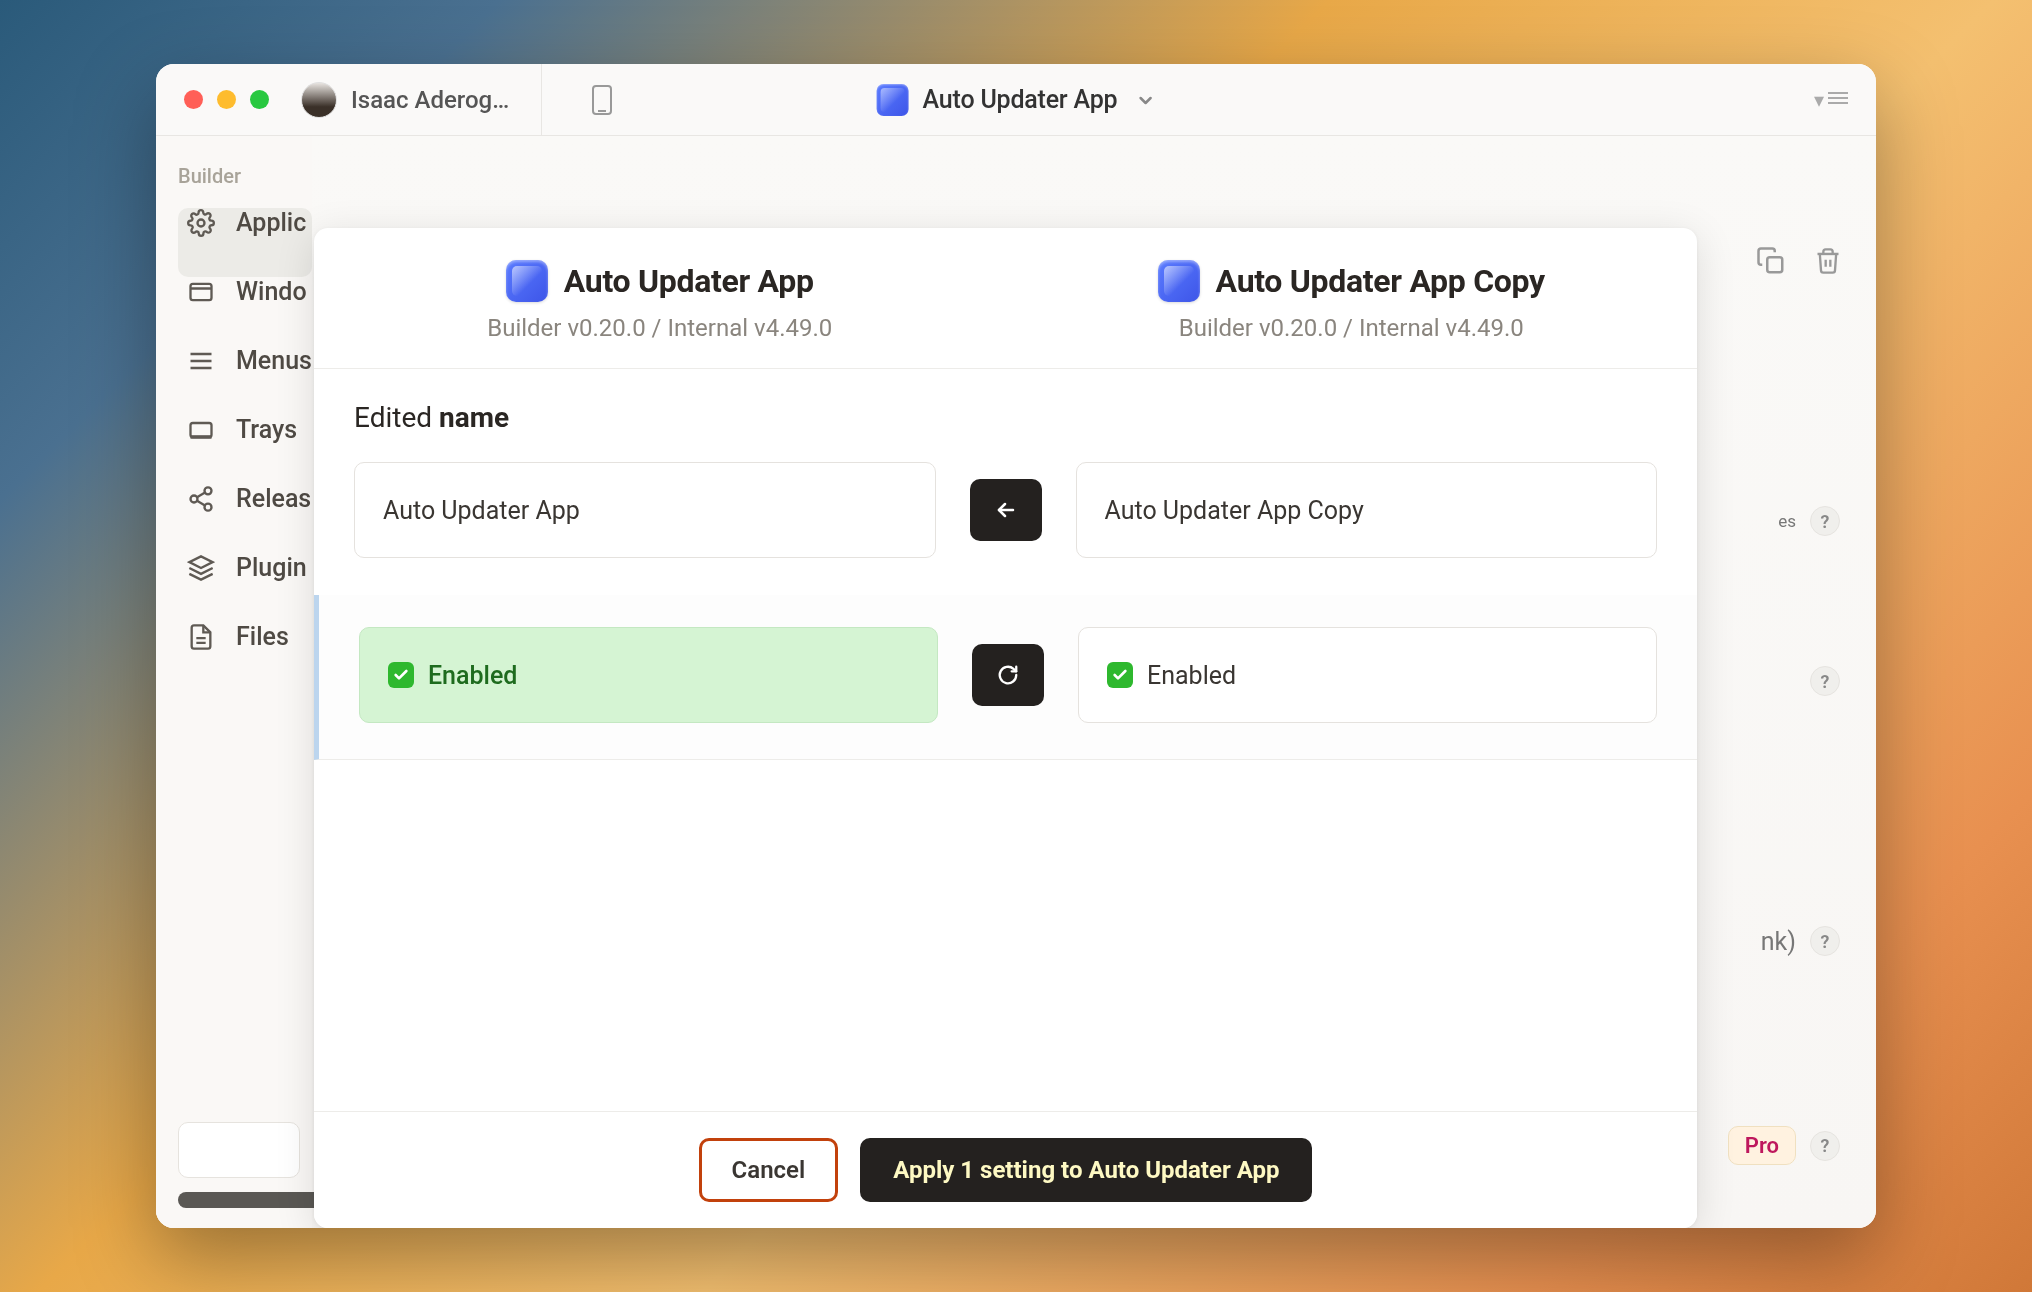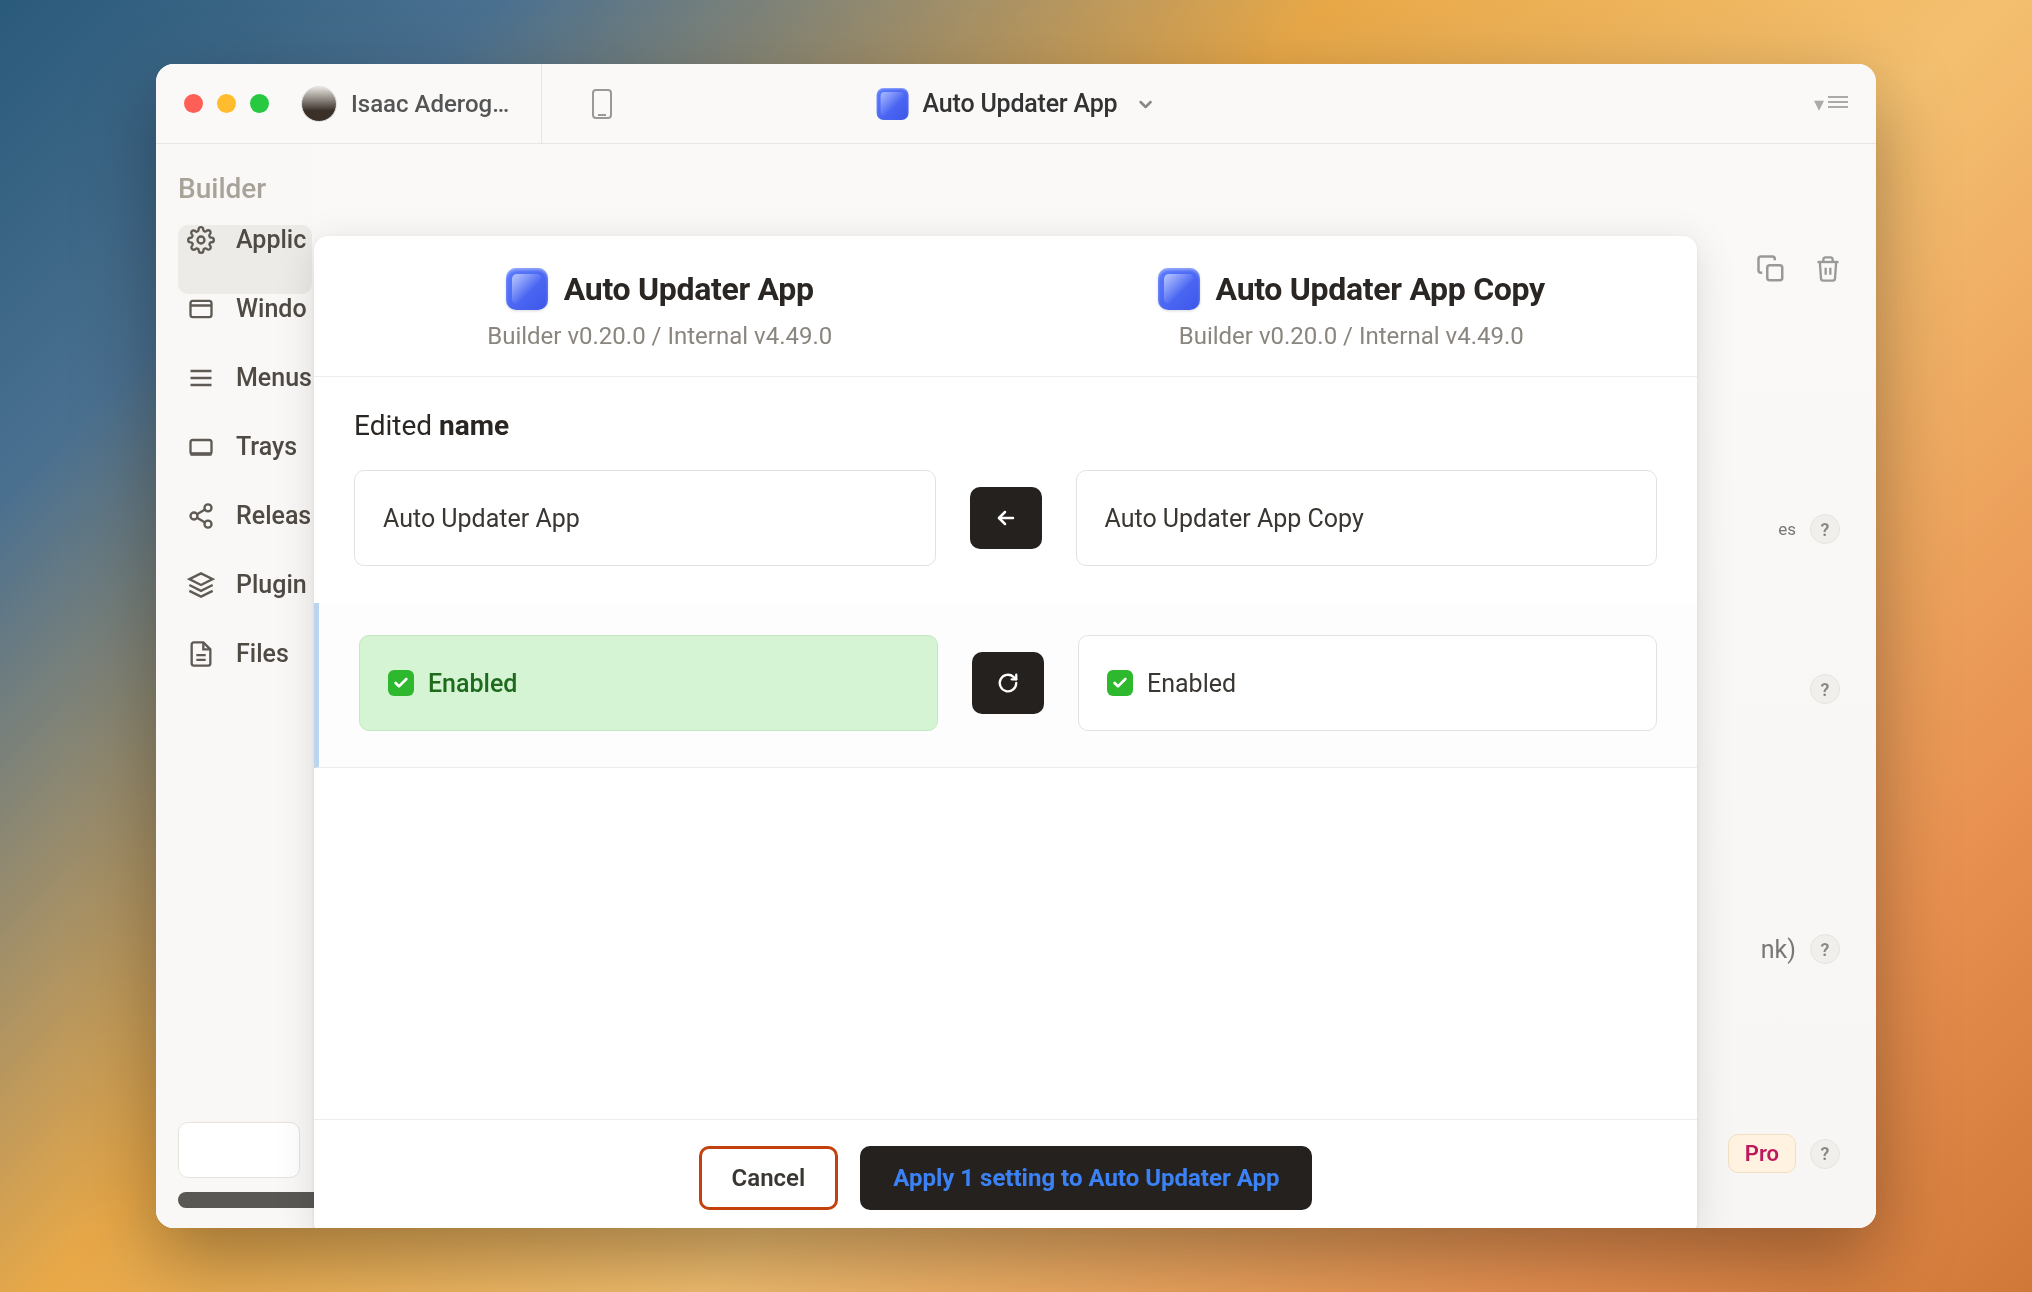--- a/index.html
+++ b/index.html
@@ -19,21 +19,21 @@
       height: 1164px;
       background: #ffffff;
       border-radius: 18px;
       box-shadow: 0 30px 80px rgba(0,0,0,0.35);
       position: relative;
       display: flex;
       flex-direction: column;
       overflow: hidden;
     }
     .titlebar {
-      height: 80px;
+      height: 72px;
       background: #faf9f8;
       border-bottom: 1px solid #e8e6e3;
       display: flex;
       align-items: center;
       padding: 0 28px;
       gap: 22px;
     }
     .traffic-lights { display: flex; gap: 14px; }
     .traffic-light { width: 19px; height: 19px; border-radius: 50%; }
     .tl-close { background: #ff5f57; }
@@ -91,21 +91,21 @@
       position: relative;
     }
     .sidebar {
       width: 156px;
       padding: 28px 0 0 22px;
       background: #faf8f6;
       display: flex;
       flex-direction: column;
     }
     .sidebar-heading {
-      font-size: 28px; color: #a8a399; font-weight: 500; margin-bottom: 20px;
+      font-size: 20px; color: #a8a399; font-weight: 500; margin-bottom: 20px;
     }
     .sidebar-item {
       display: flex; gap: 20px;
       height: 69px;
       padding: 0 10px 0 8px;
       color: #4f4a44; font-size: 25px; font-weight: 500;
       white-space: nowrap; overflow: hidden;
       cursor: pointer; border-radius: 10px;
     }
     .sidebar-item.active { background: #ecebe7; }
@@ -241,21 +241,21 @@
     }
     .btn {
       height: 64px; border-radius: 10px;
       padding: 0 30px;
       font-size: 24px; font-weight: 600;
       cursor: pointer;
       display: flex; align-items: center;
       border: 3px solid #c2410c; background: #fff; color: #3a3632;
     }
     .btn.primary {
-      background: #24211f; color: #3b82f6; border-color: #24211f;
+      background: #24211f; color: #fef9c3; border-color: #24211f;
       font-weight: 700;
       text-align: right;
     }
     .sidebar-bottom {
       margin-top: auto;
       padding: 0 12px 20px 0;
     }
     .sidebar-bottom-box {
       height: 56px; background: #fff; border: 1px solid #e6e3de;
       border-radius: 10px;

